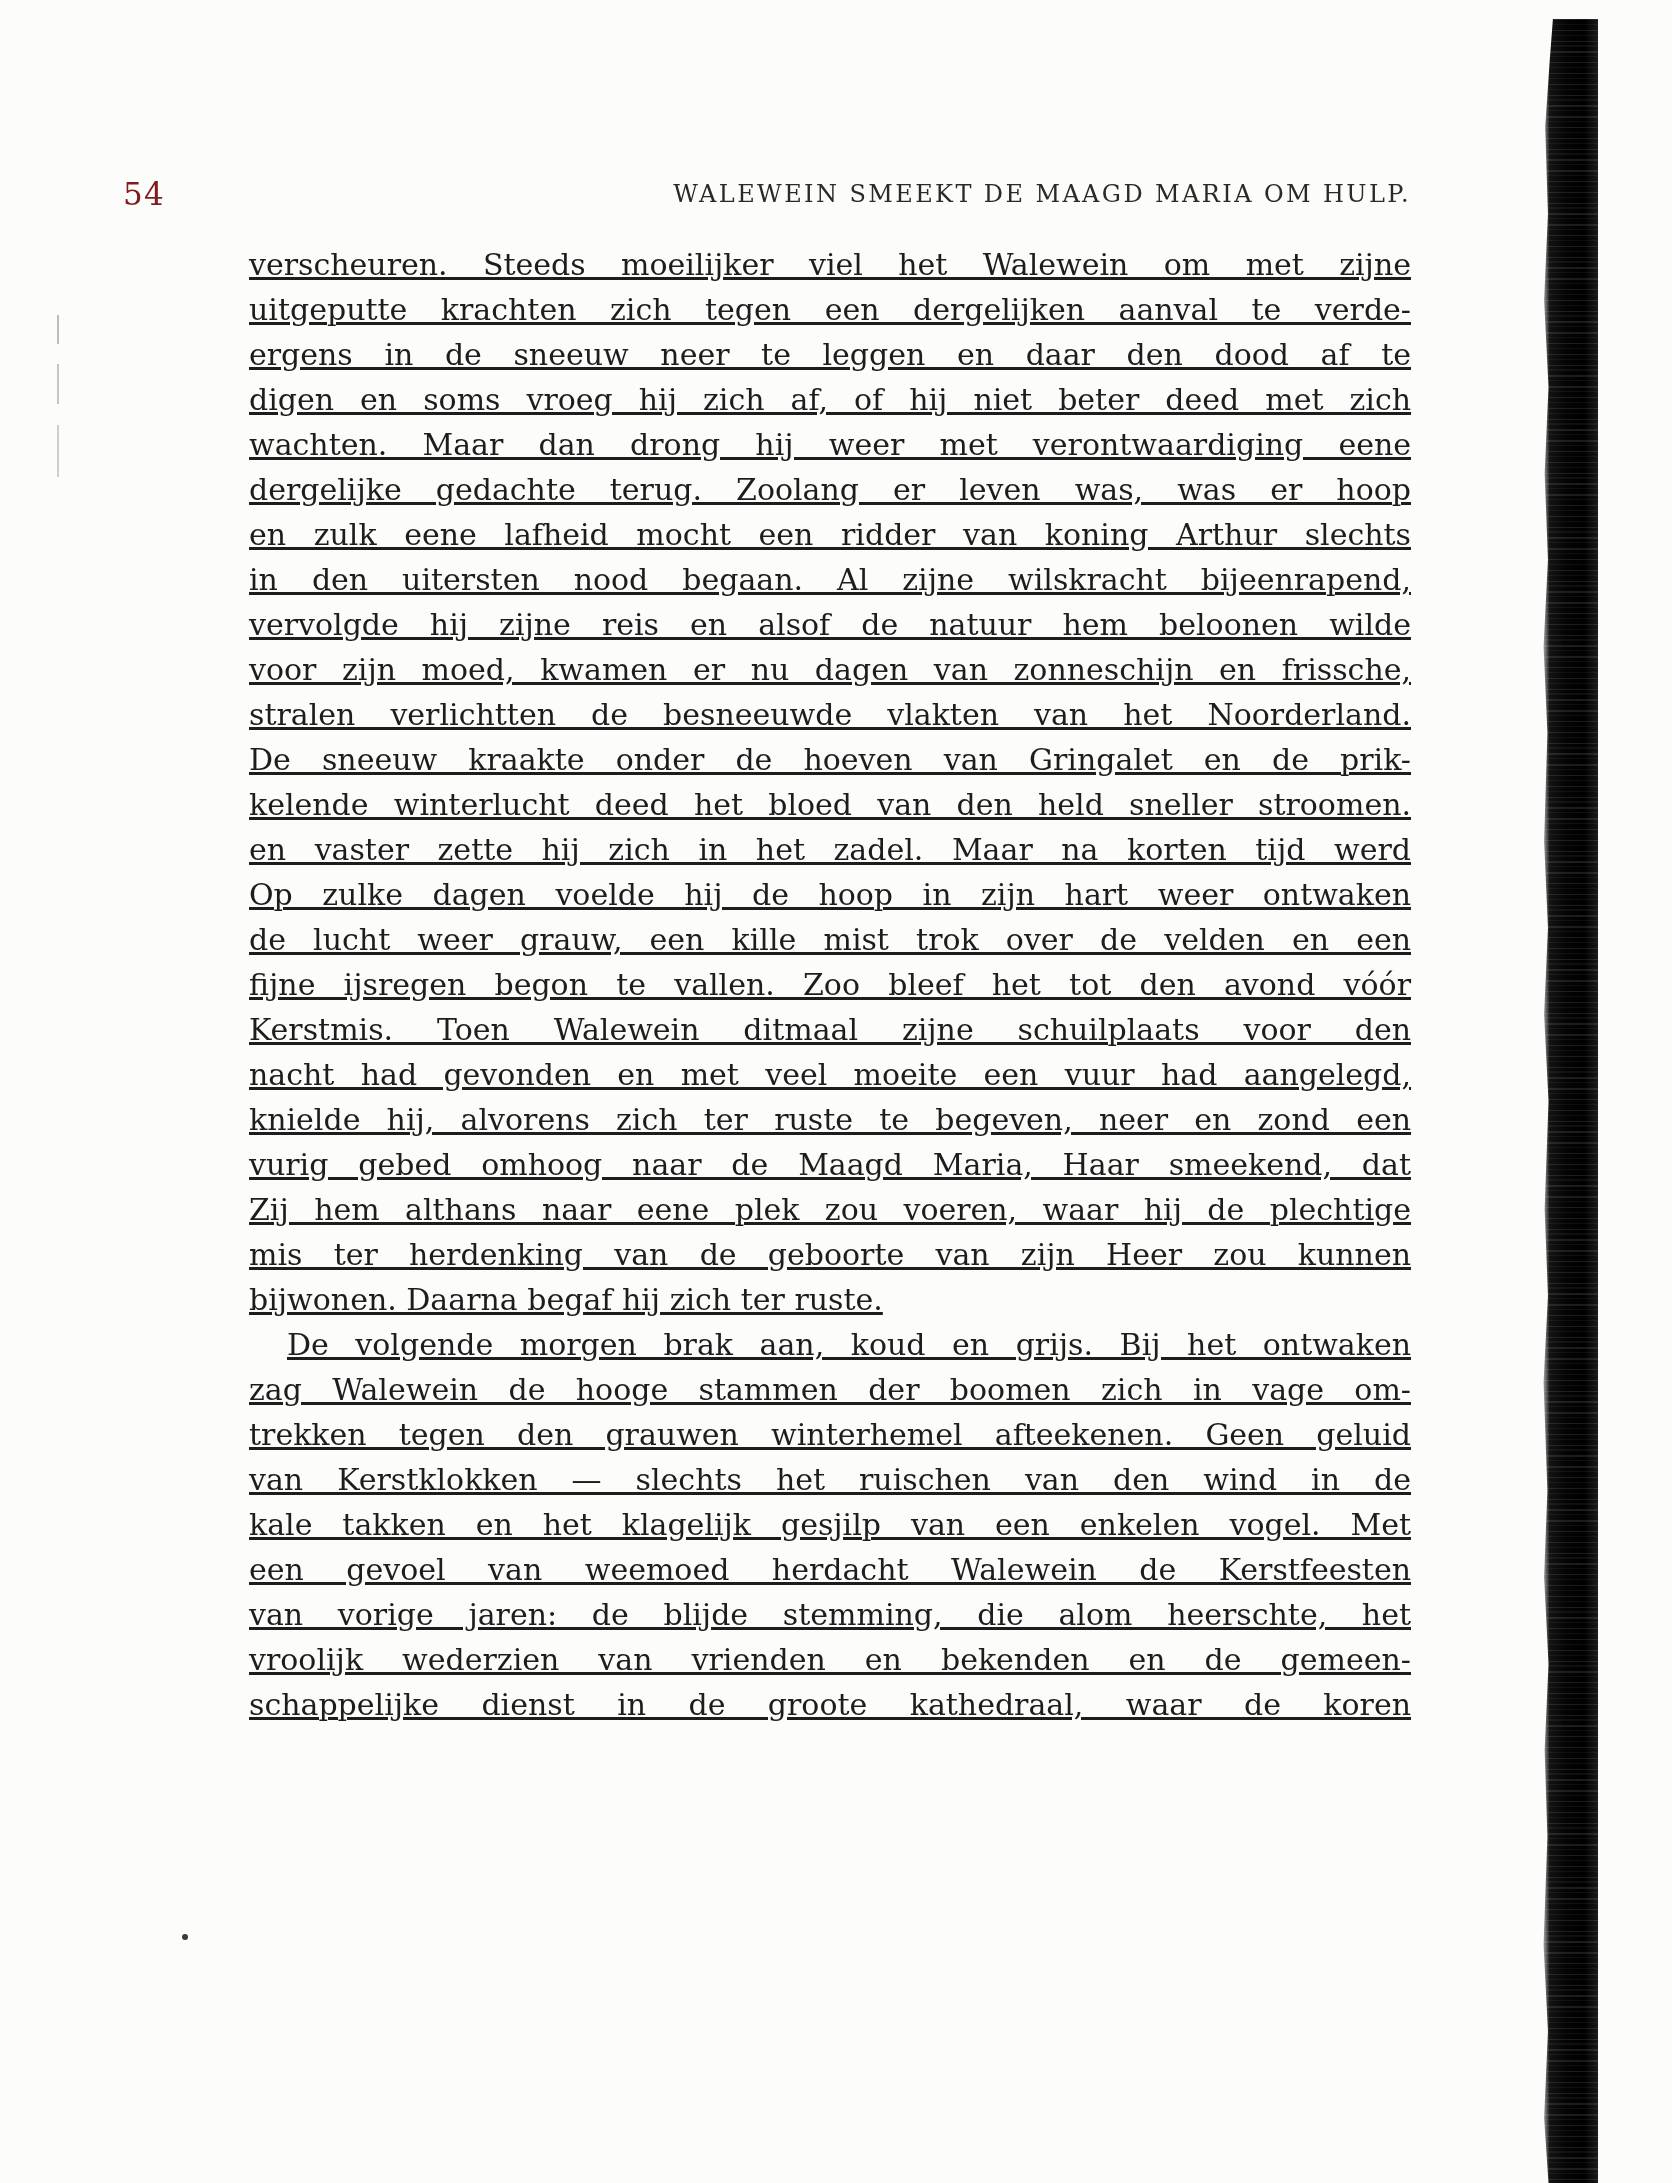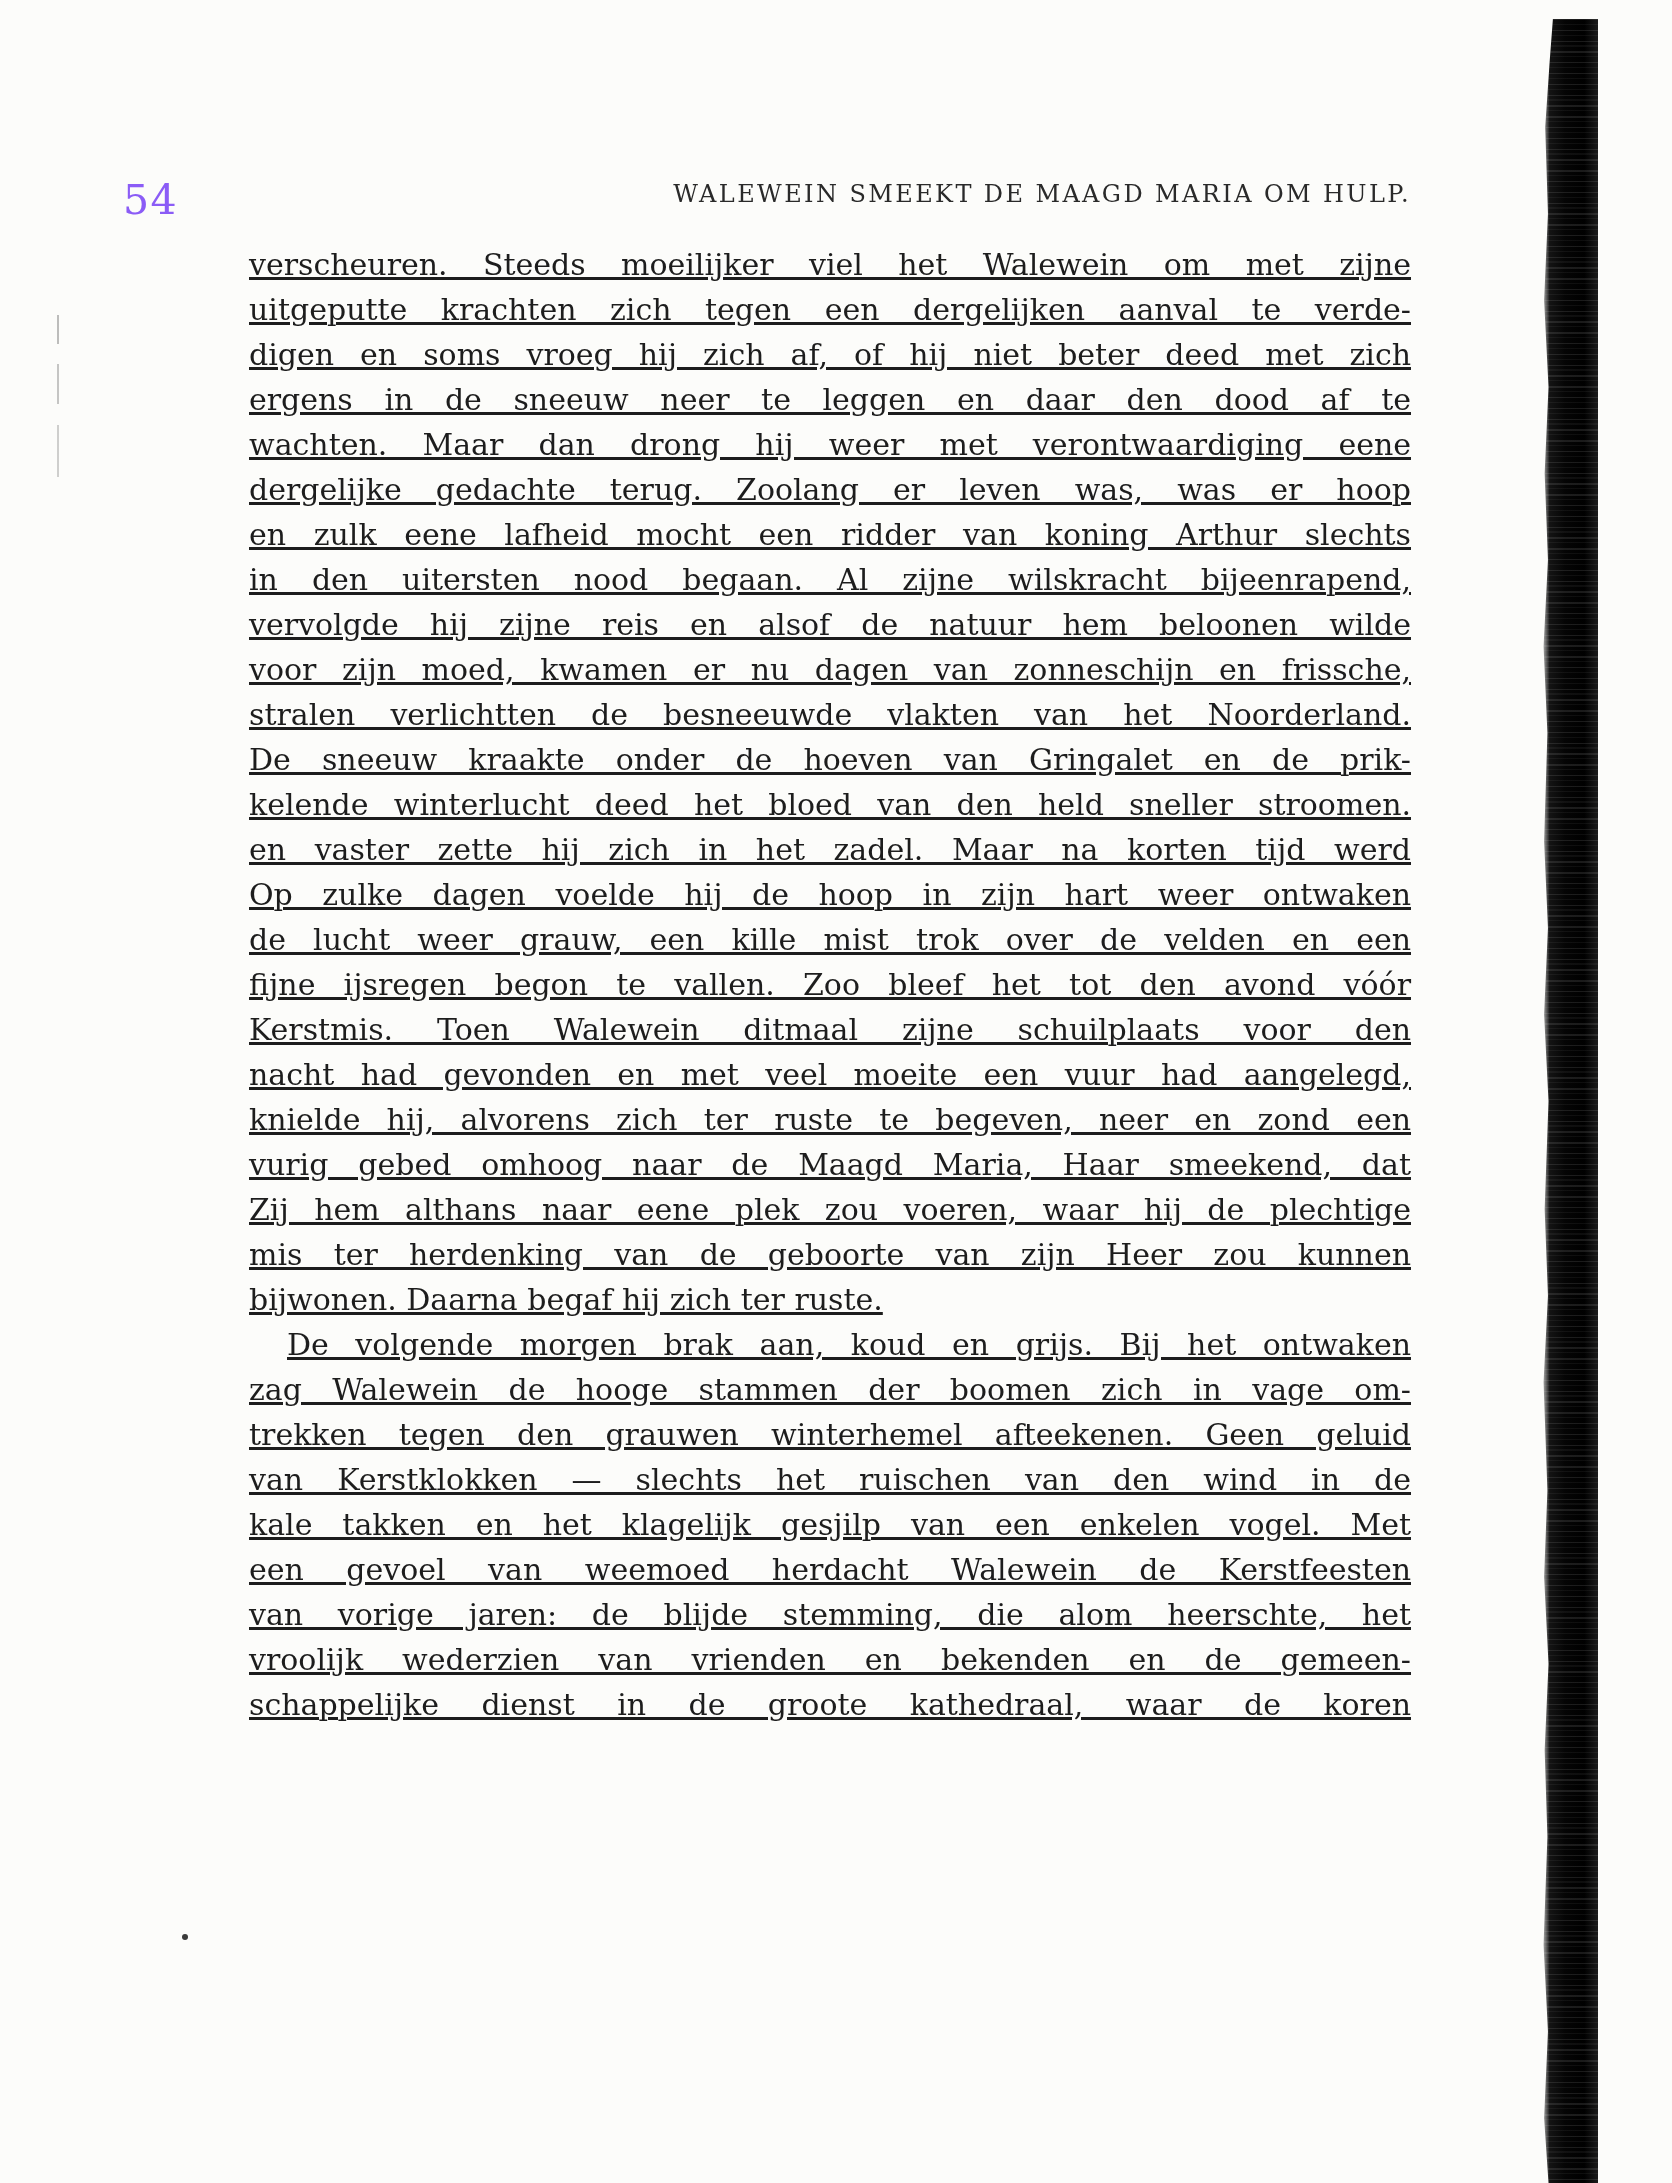--- a/index.html
+++ b/index.html
@@ -22,23 +22,23 @@
     position: absolute;
     top: 176px;
     left: 0;
     width: 100%;
     height: 40px;
   }
   .page-number {
     position: absolute;
     left: 123px;
     top: 0;
-    font-size: 41px;
+    font-size: 31px;
     letter-spacing: 1.3px;
-    color: #8b5cf6;
+    color: #7f1d1d;
   }
   .running-header {
     position: absolute;
     left: 249px;
     width: 1162px;
     top: 4px;
     text-align: right;
     font-size: 24px;
     letter-spacing: 2.4px;
     color: #2a2a2a;
@@ -123,22 +123,22 @@
 <div class="page">
 
   <div class="header-row">
     <div class="page-number">54</div>
     <div class="running-header">WALEWEIN SMEEKT DE MAAGD MARIA OM HULP.</div>
   </div>
 
   <div class="textblock">
     <div class="line">verscheuren. Steeds moeilijker viel het Walewein om met zijne</div>
     <div class="line">uitgeputte krachten zich tegen een dergelijken aanval te verde-</div>
+    <div class="line">ergens in de sneeuw neer te leggen en daar den dood af te</div>
     <div class="line">digen en soms vroeg hij zich af, of hij niet beter deed met zich</div>
-    <div class="line">ergens in de sneeuw neer te leggen en daar den dood af te</div>
     <div class="line">wachten. Maar dan drong hij weer met verontwaardiging eene</div>
     <div class="line">dergelijke gedachte terug. Zoolang er leven was, was er hoop</div>
     <div class="line">en zulk eene lafheid mocht een ridder van koning Arthur slechts</div>
     <div class="line">in den uitersten nood begaan. Al zijne wilskracht bijeenrapend,</div>
     <div class="line">vervolgde hij zijne reis en alsof de natuur hem beloonen wilde</div>
     <div class="line">voor zijn moed, kwamen er nu dagen van zonneschijn en frissche,</div>
     <div class="line">stralen verlichtten de besneeuwde vlakten van het Noorderland.</div>
     <div class="line">De sneeuw kraakte onder de hoeven van Gringalet en de prik-</div>
     <div class="line">kelende winterlucht deed het bloed van den held sneller stroomen.</div>
     <div class="line">en vaster zette hij zich in het zadel. Maar na korten tijd werd</div>

